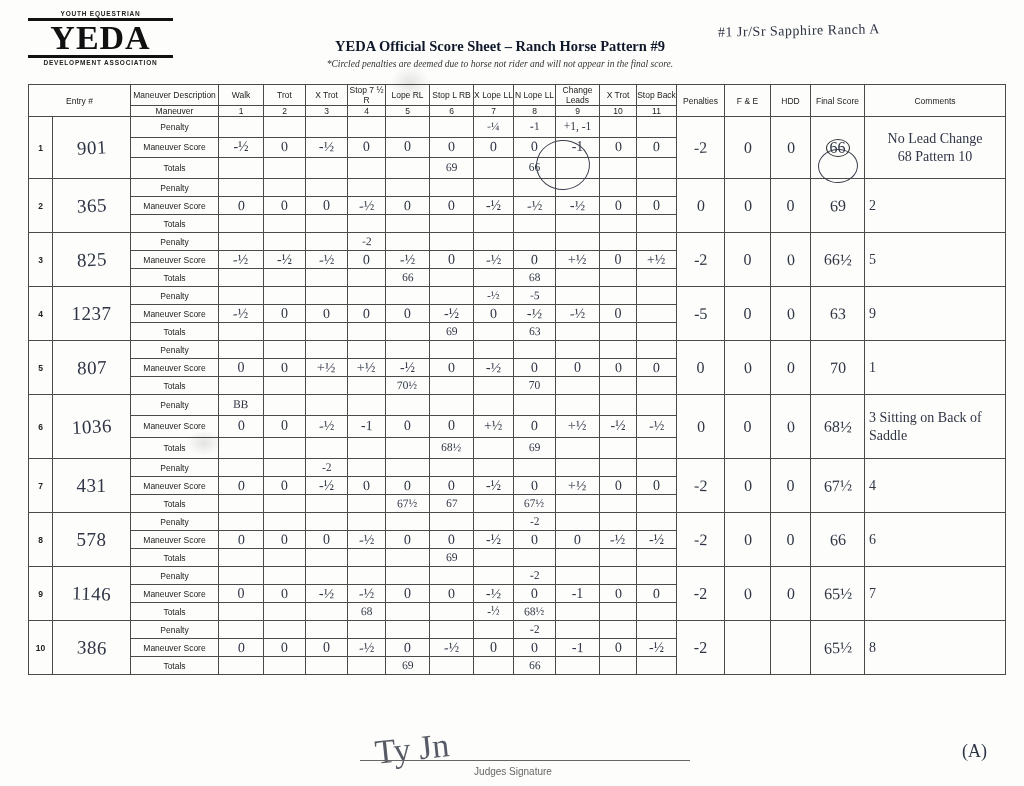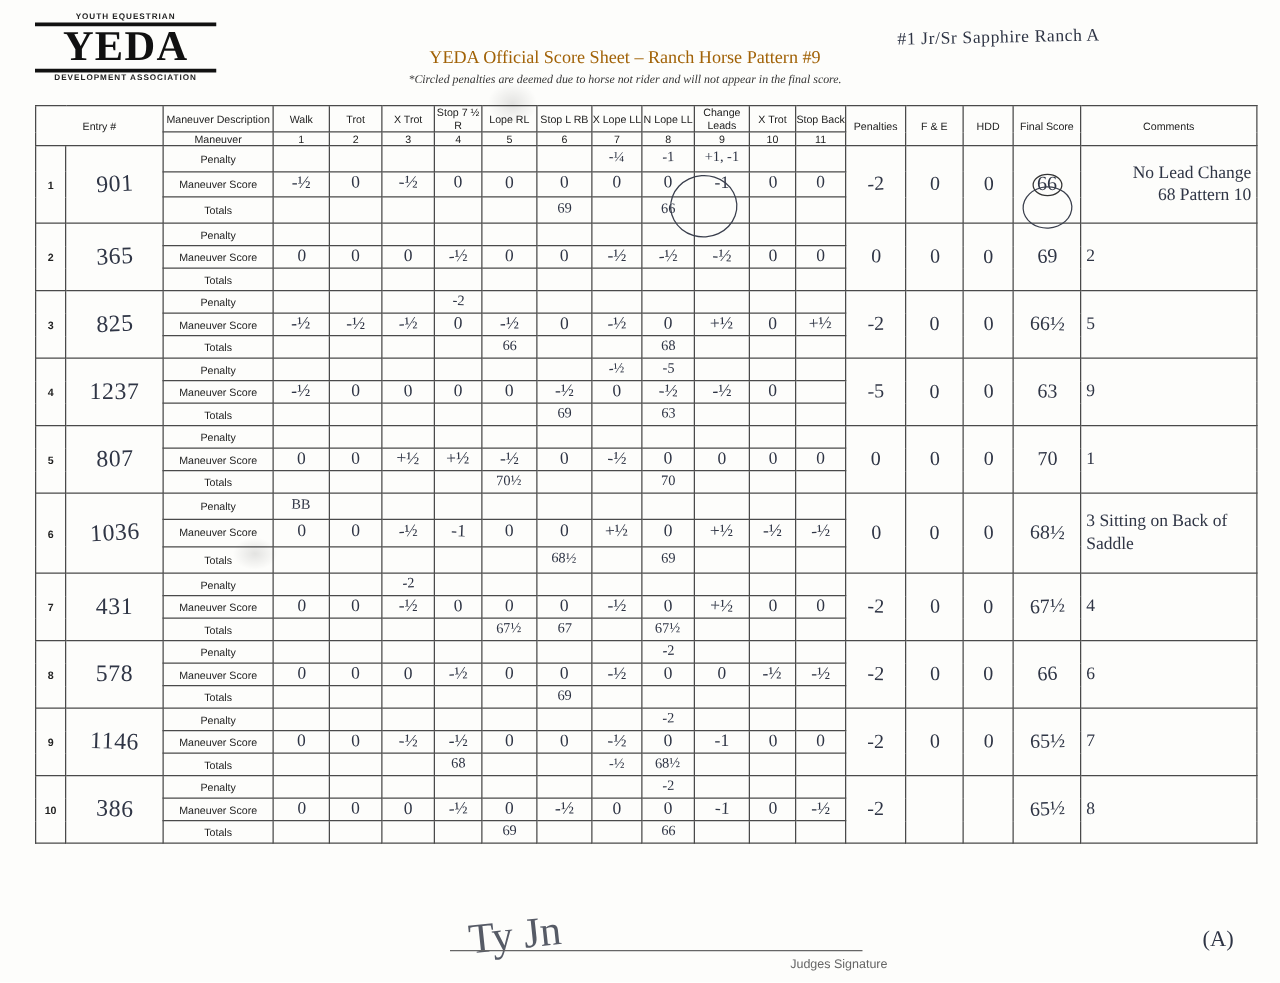--- a/index.html
+++ b/index.html
@@ -7,21 +7,21 @@
   .sheet{position:absolute;left:0;top:0;width:1024px;height:786px;background:#fdfdfb;}
 
   
   .logo{position:absolute;left:28px;top:10px;width:145px;height:58px;text-align:center;}
   .logo .top{font-size:6.5px;letter-spacing:.8px;font-weight:bold;color:#222;}
   .logo .yeda{font-family:"Liberation Serif",serif;font-size:34px;font-weight:bold;letter-spacing:1px;line-height:32px;color:#111;}
   .logo .bot{font-size:6.5px;letter-spacing:.8px;font-weight:bold;color:#222;}
   .logo .bar{height:3px;background:#111;margin:1px 0;}
 
   .titleblock{position:absolute;left:255px;top:38px;width:490px;text-align:center;}
-  .titleblock .t1{font-family:"Liberation Serif",serif;font-size:14.5px;font-weight:normal;color:#a16207;}
+  .titleblock .t1{font-family:"Liberation Serif",serif;font-size:14.5px;font-weight:bold;color:#0f172a;}
   .titleblock .t2{font-family:"Liberation Serif",serif;font-size:10px;font-style:italic;color:#333;margin-top:2px;}
   .titleblock .t3{font-family:"Liberation Serif",serif;font-size:9.5px;font-style:italic;color:#333;margin-top:4px;}
 
   .hand-title{position:absolute;left:718px;top:24px;font-family:"Liberation Serif",serif;font-size:20px;color:#2b3040;
      transform:rotate(-1.2deg);letter-spacing:.5px;}
 
   
   table.score{position:absolute;left:28px;top:84px;border-collapse:collapse;table-layout:fixed;}
   table.score td,table.score th{border:1px solid #4a4a4a;font-size:8.5px;color:#222;padding:0;text-align:center;vertical-align:middle;}
   .hdr{font-weight:normal;font-size:8.5px;line-height:10px;}
@@ -35,21 +35,21 @@
   .hw.sm{font-size:11.5px;}
   .hw.lg{font-size:16px;}
   .hw.entry{font-size:19px;letter-spacing:.5px;}
   .r1{transform:rotate(-3deg);} .r2{transform:rotate(2deg);} .r3{transform:rotate(-1.5deg);}
 
   .circle{display:inline-block;border:1.5px solid #333;border-radius:50%;padding:0 3px;}
   .ellipse{position:absolute;border:1.6px solid #3a3f4d;border-radius:50%;}
 
   
   .sigline{position:absolute;left:360px;top:760px;width:330px;border-bottom:1px solid #666;}
-  .siglabel{position:absolute;left:380px;top:766px;width:330px;text-align:right;font-size:10px;color:#666;}
+  .siglabel{position:absolute;left:348px;top:766px;width:330px;text-align:center;font-size:10px;color:#666;}
   .sigscribble{position:absolute;left:375px;top:730px;font-family:"Liberation Serif",serif;font-size:34px;color:#3a3f4d;transform:rotate(-6deg);opacity:.85;}
   .sigA{position:absolute;left:962px;top:742px;font-family:"Liberation Serif",serif;font-size:18px;color:#2f3545;}
 
   .smudge{position:absolute;background:radial-gradient(ellipse at center,rgba(0,0,0,.10),rgba(0,0,0,0) 70%);pointer-events:none;}
 </style>
 </head>
 <body>
 
 <div class="sheet">
 
@@ -144,21 +144,21 @@
           <td class="cell-h"></td>
           <td class="cell-h"><span class="hw sm r2">-¼</span></td>
           <td class="cell-h"><span class="hw sm r3">-1</span></td>
           <td class="cell-h"><span class="hw sm ">+1, -1</span></td>
           <td class="cell-h"></td>
           <td class="cell-h"></td>
           <td rowspan="3"><span class="hw lg r1">-2</span></td>
           <td rowspan="3"><span class="hw lg r2">0</span></td>
           <td rowspan="3"><span class="hw lg r3">0</span></td>
           <td rowspan="3"><span class="hw lg circle">66</span></td>
-          <td rowspan="3" style="text-align:right;padding:13px 4px;"><span class="hw" style="white-space:pre-line;line-height:1.25;">No Lead Change
+          <td rowspan="3" style="text-align:center;padding:13px 4px;"><span class="hw" style="white-space:pre-line;line-height:1.25;">No Lead Change
 68 Pattern 10</span></td>
         </tr>
         <tr>
           <td class="rowlab">Maneuver Score</td>
           <td class="cell-h"><span class="hw  ">-½</span></td>
           <td class="cell-h"><span class="hw  r1">0</span></td>
           <td class="cell-h"><span class="hw  r2">-½</span></td>
           <td class="cell-h"><span class="hw  r3">0</span></td>
           <td class="cell-h"><span class="hw  ">0</span></td>
           <td class="cell-h"><span class="hw  r1">0</span></td>

